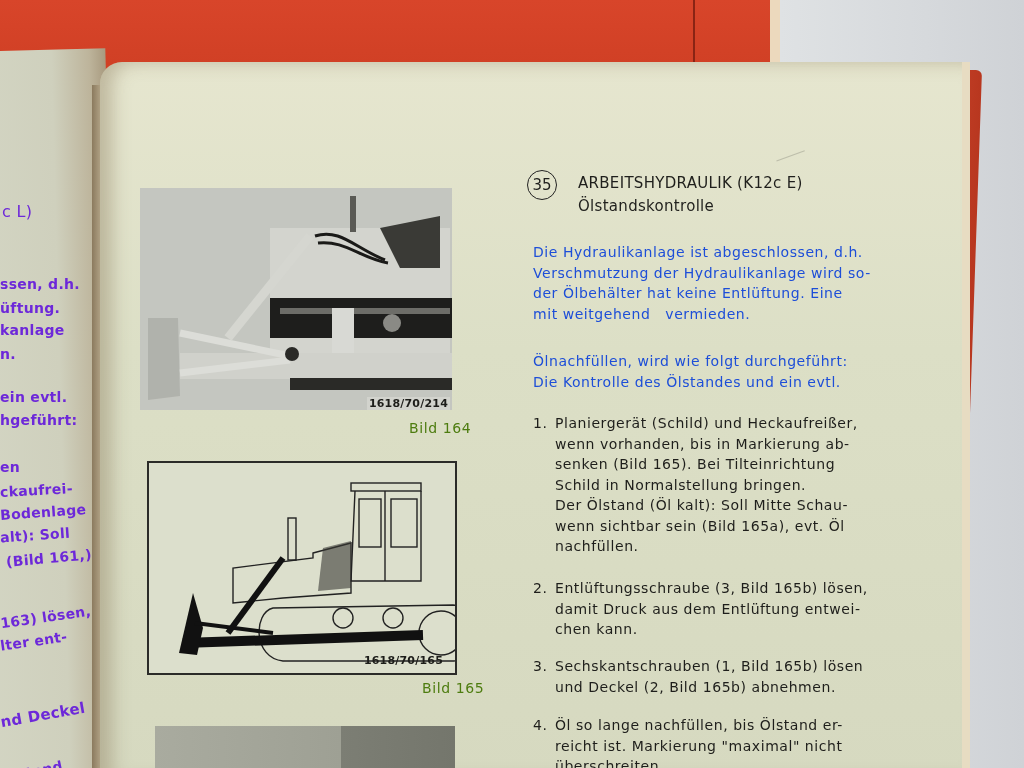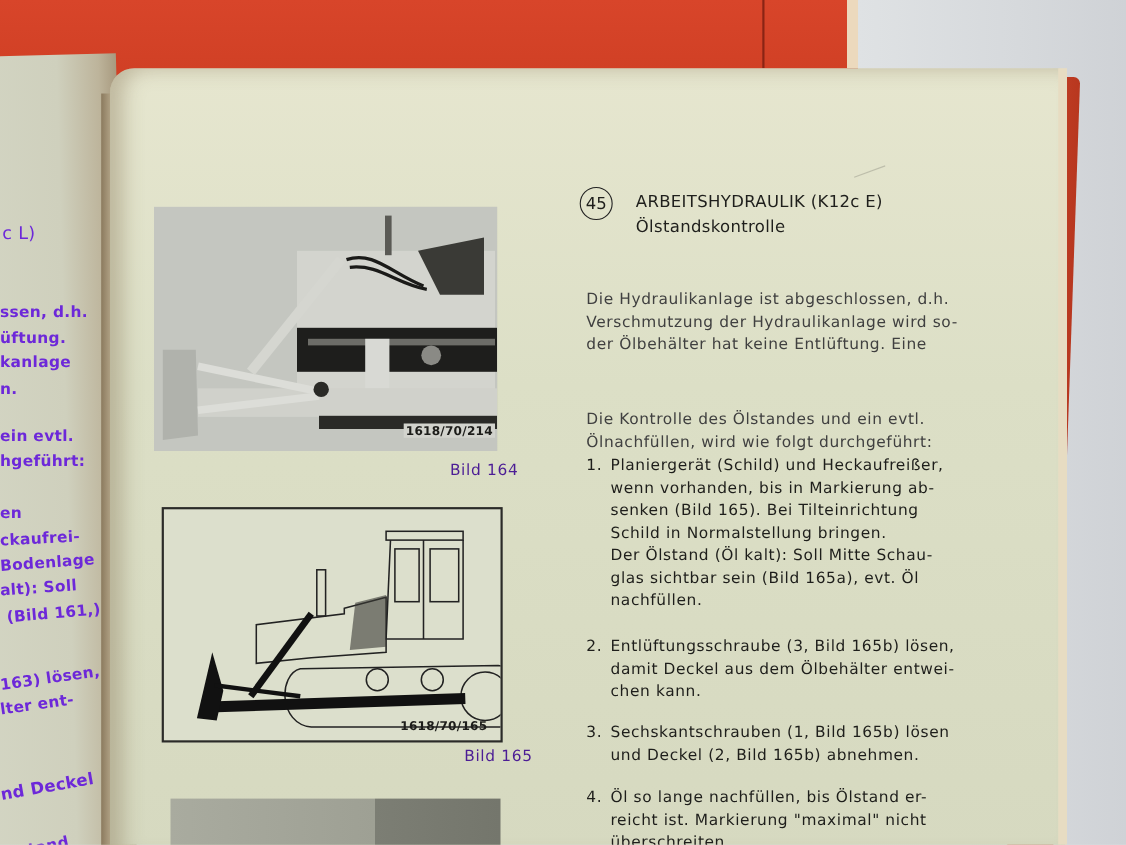--- a/index.html
+++ b/index.html
@@ -68,39 +68,39 @@
     background:#dcdfcc; border:2px solid #2b2b28; box-sizing:border-box;padding-left:24px;
   }
   .fig-166 {
     left:155px; top:726px; width:300px; height:60px;
     background:linear-gradient(90deg,#a9ab9f 0%,#9ea094 62%,#7c7e74 62%,#74766c 100%);
   }
   .fig-code {
     position:absolute; font-size:11px; font-weight:bold; color:#1d1d1a;
     letter-spacing:0.2px;
   }
-  .fig-164 .fig-code { right:2px; bottom:12px; background:#d2d3cd; padding:0 2px;margin-top:15px; }
+  .fig-164 .fig-code { right:2px; bottom:0; background:#d2d3cd; padding:0 2px;margin-top:15px; }
   .fig-165 .fig-code { right:12px; bottom:6px; }
   .caption {
-    position:absolute; font-size:14px; color:#4c1d95; letter-spacing:0.6px;
+    position:absolute; font-size:14px; color:#4d7c0f; letter-spacing:0.6px;
   }
   .section-badge {
     position:absolute; left:527px; top:170px; width:30px; height:30px;
     border:1.6px solid #222; border-radius:50%;
     display:flex; align-items:center; justify-content:center;
     font-size:15px; color:#1f1f1c; box-sizing:border-box;
   }
   .heading-title, .heading-sub {
     position:absolute; left:578px; font-size:15px; color:#1f1f1c; letter-spacing:0.3px;
   }
   .heading-title { top:174px;text-align:center; }
   .heading-sub { top:197px; }
   .para {
     position:absolute; left:533px; width:380px; font-size:14px; line-height:20.5px;
-    color:#404040; letter-spacing:0.55px;margin-top:20px;
+    color:#1d4ed8; letter-spacing:0.55px;
   }
   .para .line { display:block; white-space:nowrap; }
   .step { position:absolute; left:533px; width:380px; font-size:14px; line-height:20.5px; color:#1e1e1b; letter-spacing:0.55px; }
   .step .num { position:absolute; left:0; top:0; width:22px; }
   .step .body { position:absolute; left:22px; top:0; }
   .step .line { display:block; white-space:nowrap; }
   .pencil-mark {
     position:absolute; left:778px; top:155px; width:30px; height:14px;
     border-top:1px solid rgba(120,120,110,0.35);
     transform:rotate(-20deg);
@@ -185,53 +185,54 @@
     <polygon points="6,190 20,130 30,165 24,192" fill="#111"></polygon>
     <line x1="22" y1="160" x2="100" y2="170" stroke="#111" stroke-width="4"></line>
     <line x1="55" y1="170" x2="110" y2="95" stroke="#111" stroke-width="6"></line>
   </svg>
   <div class="fig-code">1618/70/165</div>
 </div>
 <div class="caption" style="left:422px;top:680px;">Bild 165</div>
 
 <div class="fig fig-166"></div>
 
-<div class="section-badge">45</div>
+<div class="section-badge">35</div>
 <div class="heading-title">ARBEITSHYDRAULIK (K12c E)</div>
 <div class="heading-sub">Ölstandskontrolle</div>
 
 <div class="para" style="top:242px;">
   <span class="line">Die Hydraulikanlage ist abgeschlossen, d.h.</span>
   <span class="line">Verschmutzung der Hydraulikanlage wird so-</span>
   <span class="line">der Ölbehälter hat keine Entlüftung. Eine</span>
+  <span class="line" style="white-space:pre;">mit weitgehend   vermieden.</span>
 </div>
 
 <div class="para" style="top:351px;">
+  <span class="line">Ölnachfüllen, wird wie folgt durchgeführt:</span>
   <span class="line">Die Kontrolle des Ölstandes und ein evtl.</span>
-  <span class="line">Ölnachfüllen, wird wie folgt durchgeführt:</span>
 </div>
 
 <div class="step" style="top:413px;">
   <span class="num">1.</span>
   <div class="body">
     <span class="line">Planiergerät (Schild) und Heckaufreißer,</span>
     <span class="line">wenn vorhanden, bis in Markierung ab-</span>
     <span class="line">senken (Bild 165). Bei Tilteinrichtung</span>
     <span class="line">Schild in Normalstellung bringen.</span>
     <span class="line">Der Ölstand (Öl kalt): Soll Mitte Schau-</span>
-    <span class="line">glas sichtbar sein (Bild 165a), evt. Öl</span>
+    <span class="line">wenn sichtbar sein (Bild 165a), evt. Öl</span>
     <span class="line">nachfüllen.</span>
   </div>
 </div>
 
 <div class="step" style="top:578px;">
   <span class="num">2.</span>
   <div class="body">
     <span class="line">Entlüftungsschraube (3, Bild 165b) lösen,</span>
-    <span class="line">damit Deckel aus dem Ölbehälter entwei-</span>
+    <span class="line">damit Druck aus dem Entlüftung entwei-</span>
     <span class="line">chen kann.</span>
   </div>
 </div>
 
 <div class="step" style="top:656px;">
   <span class="num">3.</span>
   <div class="body">
     <span class="line">Sechskantschrauben (1, Bild 165b) lösen</span>
     <span class="line">und Deckel (2, Bild 165b) abnehmen.</span>
   </div>

